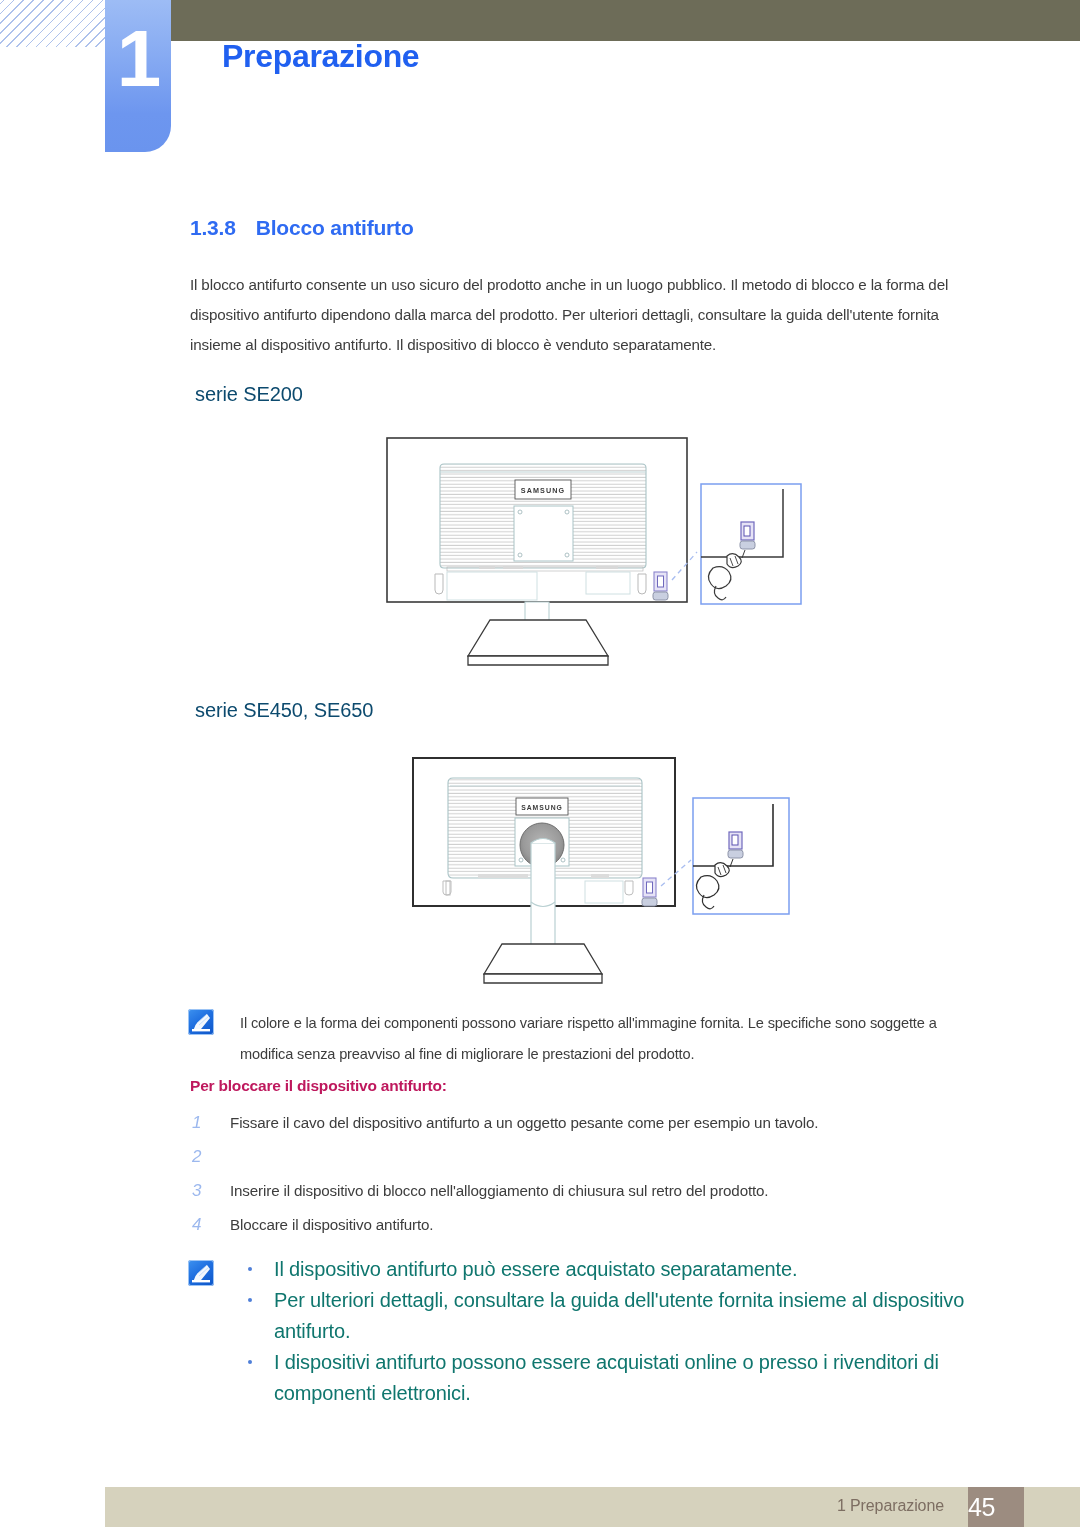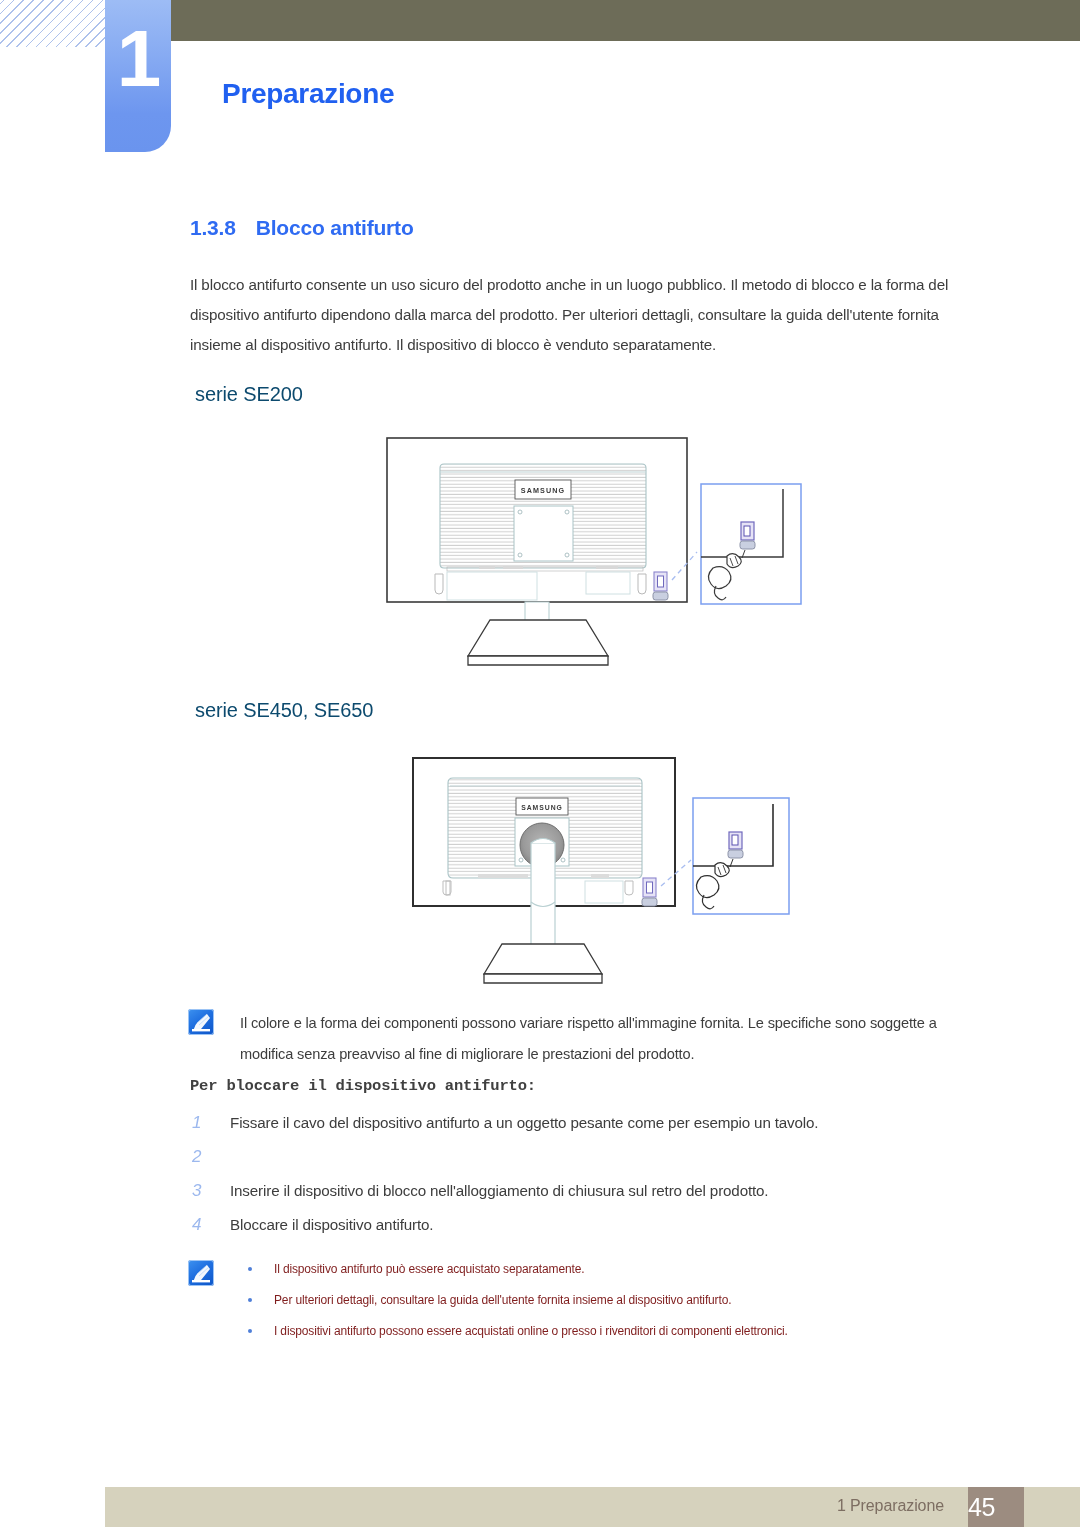--- a/index.html
+++ b/index.html
@@ -56,25 +56,24 @@
     font-size: 80px;
     font-weight: bold;
     color: #ffffff;
     line-height: 86px;
     letter-spacing: -2px;
   }
   .chapter-title {
     position: absolute;
     left: 222px;
     top: 38px;
-    font-size: 28px;
+    font-size: 32px;
     font-weight: bold;
     color: #2060f0;
     letter-spacing: -0.3px;
-    margin-top: 40px;
   }
 
   
   .section-heading {
     position: absolute;
     left: 190px;
     top: 216px;
     font-size: 21px;
     font-weight: bold;
     color: #2f6bf2;
@@ -132,23 +131,22 @@
     letter-spacing: -0.15px;
   }
 
   
   .proc-title {
     position: absolute;
     left: 190px;
     top: 1077px;
     font-size: 15.5px;
     font-weight: bold;
-    color: #404040;
+    color: #be185d;
     letter-spacing: -0.2px;
-    font-family: Liberation Mono, monospace;
   }
   .proc-list {
     position: absolute;
     left: 190px;
     top: 1106px;
     width: 800px;
   }
   .proc-item {
     position: relative;
     min-height: 34px;
@@ -174,23 +172,23 @@
   .note2-icon { left: 188px; top: 1260px; }
   .note2-list {
     position: absolute;
     left: 240px;
     top: 1254px;
     width: 752px;
   }
   .note2-item {
     position: relative;
     padding-left: 34px;
-    font-size: 12px;
+    font-size: 20px;
     line-height: 31px;
-    color: #7f1d1d;
+    color: #0f766e;
     letter-spacing: -0.15px;
   }
   .note2-item .dot {
     position: absolute;
     left: 8px;
     top: 13px;
     width: 4px;
     height: 4px;
     border-radius: 50%;
     background: #4f7fd8;

